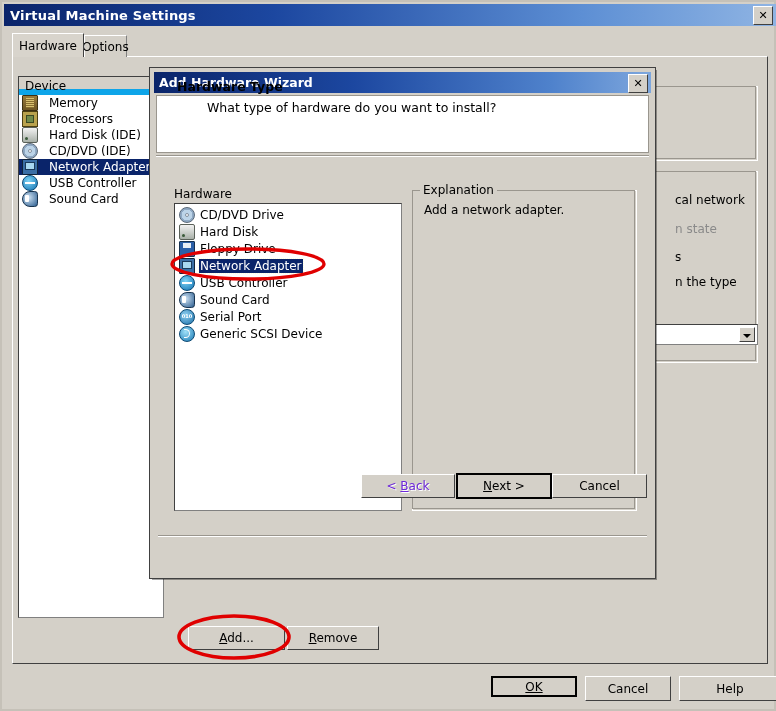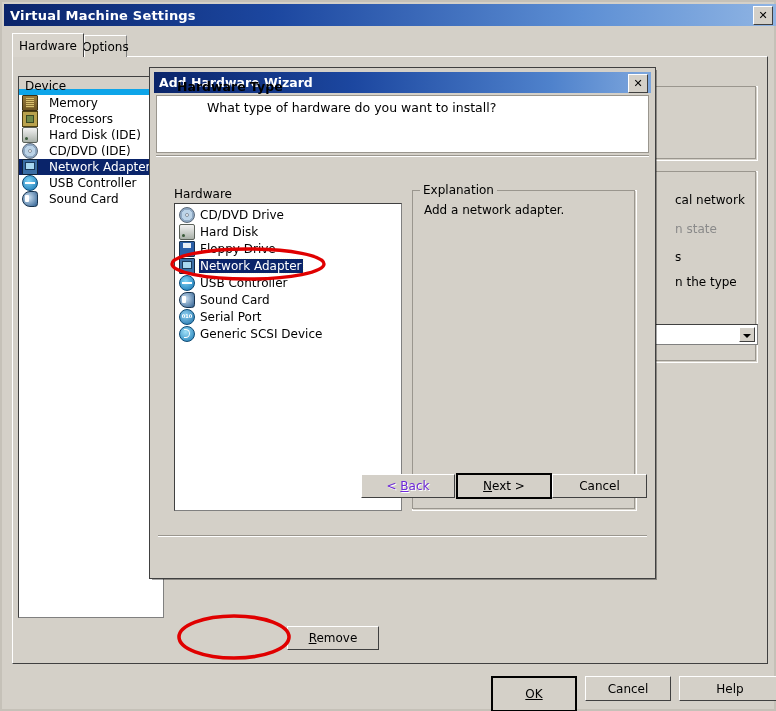--- a/index.html
+++ b/index.html
@@ -155,21 +155,21 @@
     font-family:"DejaVu Sans","Liberation Sans",sans-serif;
     cursor:default;color:#000;
     position:absolute;
   }
   .btn .u{text-decoration:underline;}
   .btn.disabled{color:#6d28d9;text-shadow:1px 1px 0 #fff;}
   .btn.default{border:2px solid #000;}
   #btn-add{left:186px;top:624px;width:97px;height:24px;}
   #btn-remove{left:285px;top:624px;width:92px;height:24px;}
   
-  #btn-ok{left:489px;top:674px;width:86px;height:36px;text-decoration:underline;}
+  #btn-ok{left:489px;top:674px;width:86px;height:21px;text-decoration:underline;}
   #btn-cancel-main{left:583px;top:674px;width:86px;height:25px;}
   #btn-help{left:677px;top:674px;width:102px;height:25px;}
 
   
   #wizard{
     position:absolute;left:150px;top:68px;width:505px;height:510px;
     background:#d4d0c8;
     border:2px solid #d4d0c8;
     box-shadow:2px 2px 0 rgba(0,0,0,.35);
     box-sizing:border-box;
@@ -294,20 +294,23 @@
           <span class="ico ico-usb"></span>
           <span class="lbl">USB Controller</span>
         </div>
         <div class="dev-row">
           <span class="ico ico-snd"></span>
           <span class="lbl">Sound Card</span>
         </div>
       </div>
   </div>
 
+  <div class="btn" id="btn-add">
+    <span><span class="u">A</span><span>dd...</span></span>
+  </div>
   <div class="btn" id="btn-remove">
     <span><span class="u">R</span><span>emove</span></span>
   </div>
 
   <div class="btn default" id="btn-ok">
     <span>OK</span>
   </div>
   <div class="btn" id="btn-cancel-main">
     <span>Cancel</span>
   </div>

